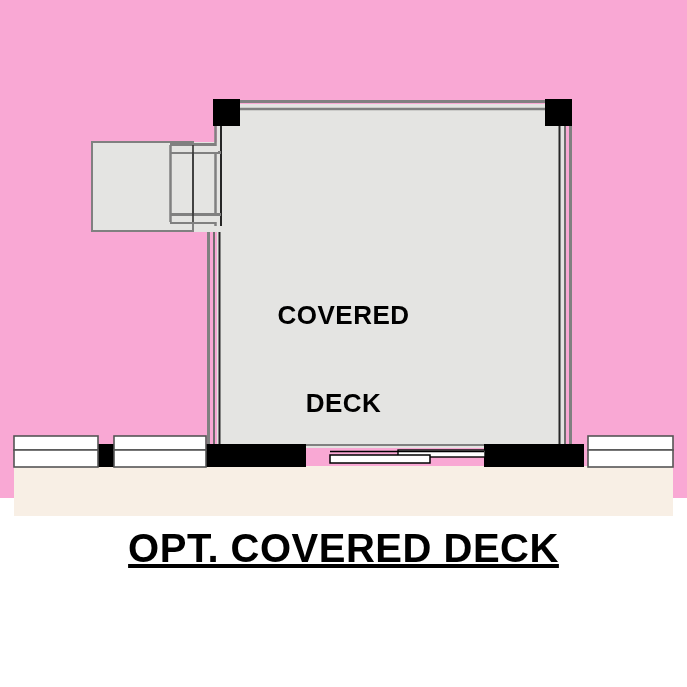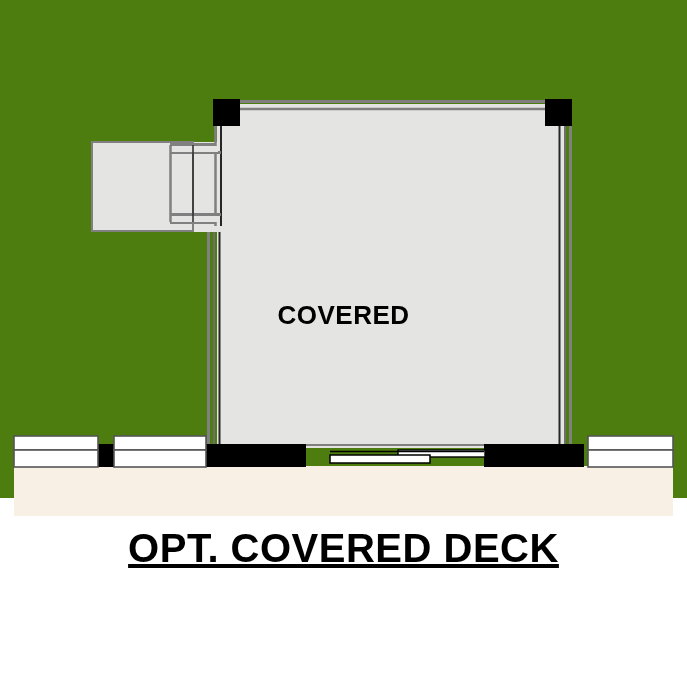--- a/index.html
+++ b/index.html
@@ -11,21 +11,21 @@
   body {
     font-family: "Liberation Sans", sans-serif;
     width: 687px;
     height: 687px;
     overflow: hidden;
   }
   #plan-root {
     position: relative;
     width: 687px;
     height: 498px;
-    background: #4d7c0f;
+    background: #f9a8d4;
   }
   #plan-svg {
     position: absolute;
     left: 0;
     top: 0;
     width: 687px;
     height: 687px;
     display: block;
   }
   .plan-label {
@@ -121,17 +121,18 @@
     <rect x="398" y="450" width="87" height="7" fill="#ffffff" stroke="#000000" stroke-width="1.4"></rect>
 
     <line x1="330" y1="451.5" x2="484" y2="451.5" stroke="#000000" stroke-width="1.4"></line>
 
     <rect x="330" y="455" width="100" height="8" fill="#ffffff" stroke="#000000" stroke-width="1.5"></rect>
 
   </svg>
 
   <div class="plan-label" id="room-label">
     <div>COVERED</div>
+    <div>DECK</div>
   </div>
 
   <div class="plan-label" id="plan-title">OPT. COVERED DECK</div>
 
 </div>
 
 </body></html>

